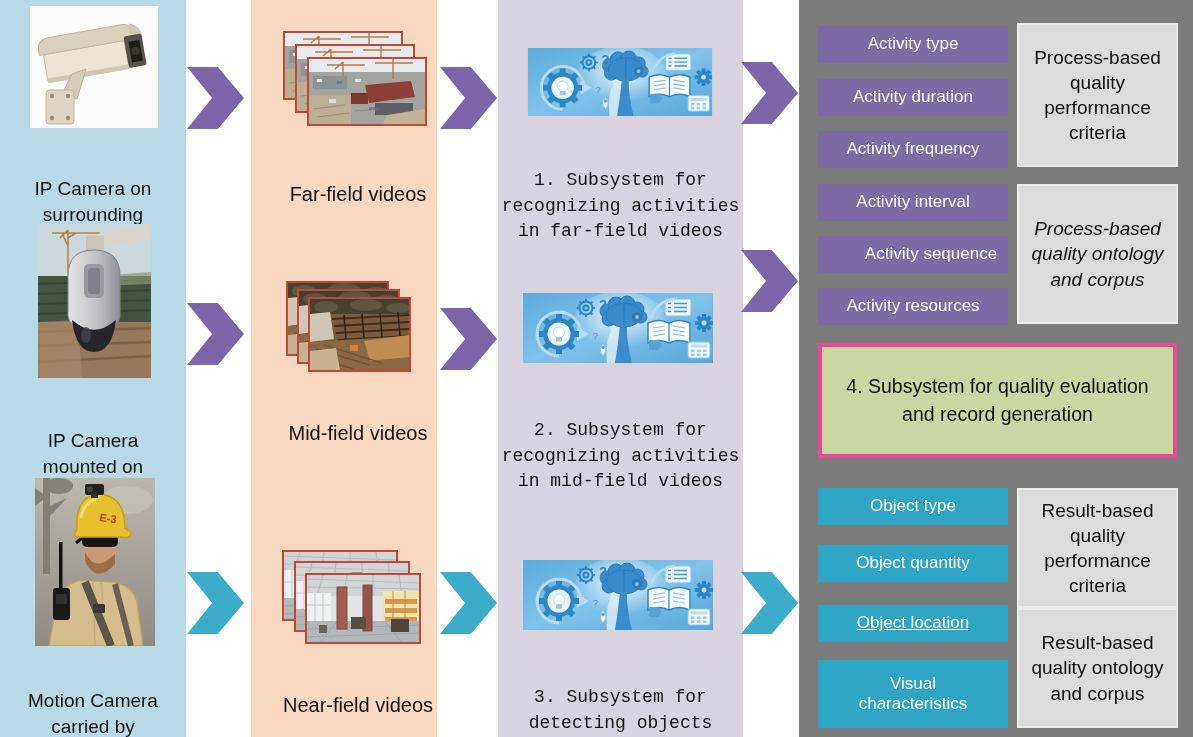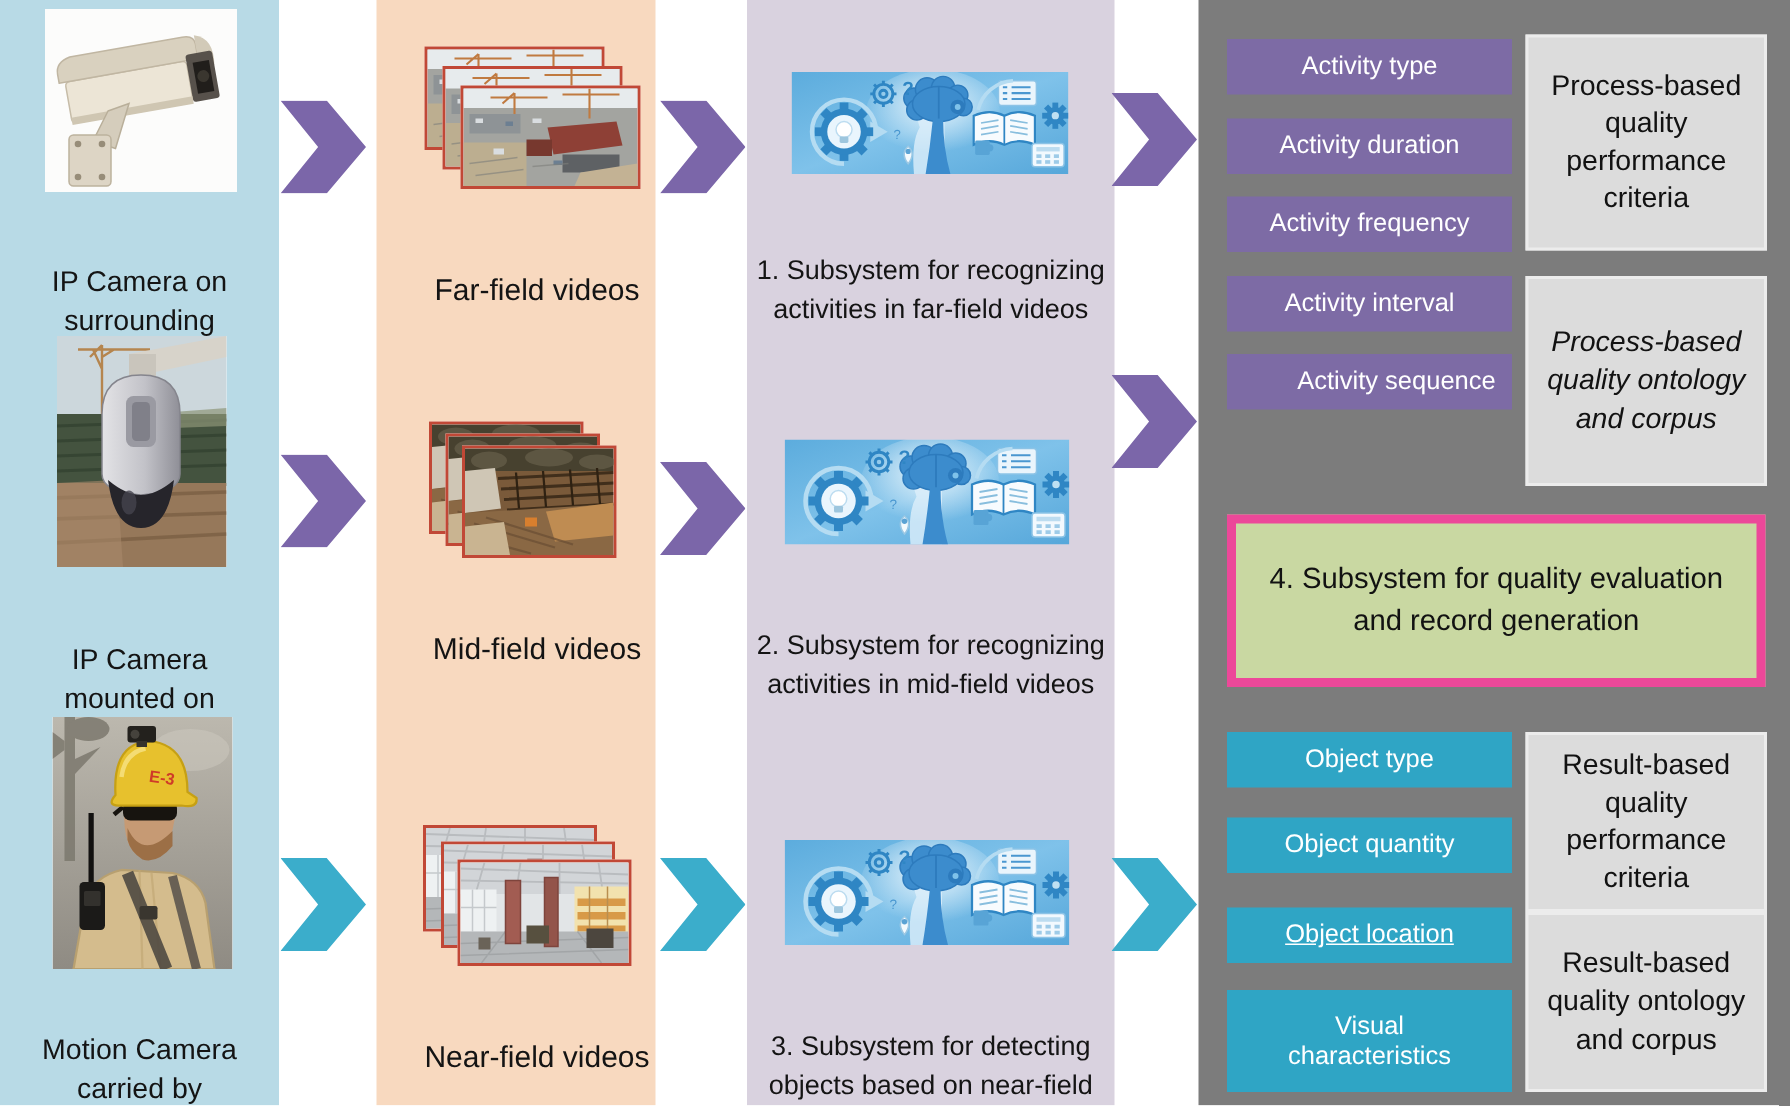--- a/index.html
+++ b/index.html
@@ -10,21 +10,21 @@
   .col-videos{left:251px;width:186px;background:var(--col-videos-bg,#f8d9bf);}
   .col-subsystems{left:498px;width:245px;background:var(--col-subsystems-bg,#d9d2df);}
   .col-outputs{left:799px;width:394px;background:var(--col-outputs-bg,#7c7c7c);}
 
   .photo{position:absolute;background:#fff;}
   .photo svg{display:block;width:100%;height:100%;}
 
   .cap{position:absolute;text-align:center;font-size:19px;line-height:1.36;color:#141414;margin-top:40px;}
   .cam-cap{left:18px;width:150px;}
   .vcap{left:251px;width:214px;font-size:20px;}
-  .scap{left:498px;width:245px;font-size:18px;line-height:1.42;padding:0;box-sizing:border-box;}
+  .scap{left:498px;width:245px;font-size:18px;line-height:1.42;padding:0;box-sizing:border-box;font-family:Liberation Mono, monospace;}
 
   .vstack{position:absolute;}
   .frame{position:absolute;border:2px solid var(--video-frame-border,#c14836);background:#fff;}
   .frame svg{display:block;width:100%;height:100%;}
 
   .subimg{position:absolute;}
   .subimg svg{display:block;width:100%;height:100%;}
 
   .arrow{position:absolute;width:57px;height:62px;
          clip-path:polygon(0 0,54% 0,100% 50%,54% 100%,0 100%,44% 50%);}
@@ -34,21 +34,21 @@
   .badge{position:absolute;left:818px;width:190px;height:37px;display:flex;align-items:center;
          justify-content:center;text-align:center;color:#fff;font-size:17px;line-height:1.2;box-sizing:border-box;}
   .badge.purple{background:var(--purple-badge,#7d6ba5);}
   .badge.teal{background:var(--teal-badge,#2fa5c5);}
   .badge.tall{height:68px;padding:0 20px;}
 
   .qbox{position:absolute;left:1017px;width:161px;background:var(--criteria-box,#dcdcdc);
         border:2px solid #ececec;box-sizing:border-box;display:flex;align-items:center;justify-content:center;
         text-align:center;font-size:19px;line-height:1.32;color:#121212;padding:0 6px;}
   .greenbox{position:absolute;left:818px;width:359px;height:115px;background:var(--green-box,#c9d8a2);
-        border:6px solid #ec4899;box-sizing:border-box;display:flex;align-items:center;justify-content:center;
+        border:4px solid #ec4899;box-sizing:border-box;display:flex;align-items:center;justify-content:center;
         text-align:center;font-size:19.5px;line-height:1.4;color:#121212;padding:0 14px;}
 
   .defs-sprite{position:absolute;width:0;height:0;overflow:hidden;}
 </style>
 </head>
 <body>
 
 <svg class="defs-sprite" xmlns="http://www.w3.org/2000/svg" aria-hidden="true">
   <defs>
     <linearGradient id="aibg" x1="0" y1="0" x2="1" y2="1">
@@ -424,20 +424,21 @@
 
   <div class="arrow purple" style="left:741px;top:62px;"></div>
   <div class="arrow purple" style="left:741px;top:250px;"></div>
   <div class="arrow teal" style="left:741px;top:572px;"></div>
 
   <div class="badge purple" style="top:26px;">Activity type</div>
   <div class="badge purple" style="top:79px;">Activity duration</div>
   <div class="badge purple" style="top:131px;">Activity frequency</div>
   <div class="badge purple" style="top:184px;">Activity interval</div>
   <div class="badge purple" style="top:236px;padding-left:36px;">Activity sequence</div>
+  <div class="badge purple" style="top:288px;">Activity resources</div>
 
   <div class="qbox" style="top:23px;height:144px;">Process-based quality performance criteria</div>
   <div class="qbox" style="top:184px;height:140px;font-style:italic;">Process-based quality ontology and corpus</div>
 
   <div class="greenbox" style="top:343px;">4. Subsystem for quality evaluation and record generation</div>
 
   <div class="badge teal" style="top:488px;">Object type</div>
   <div class="badge teal" style="top:545px;">Object quantity</div>
   <div class="badge teal" style="top:605px;text-decoration:underline;">Object location</div>
   <div class="badge teal tall" style="top:660px;">Visual characteristics</div>

